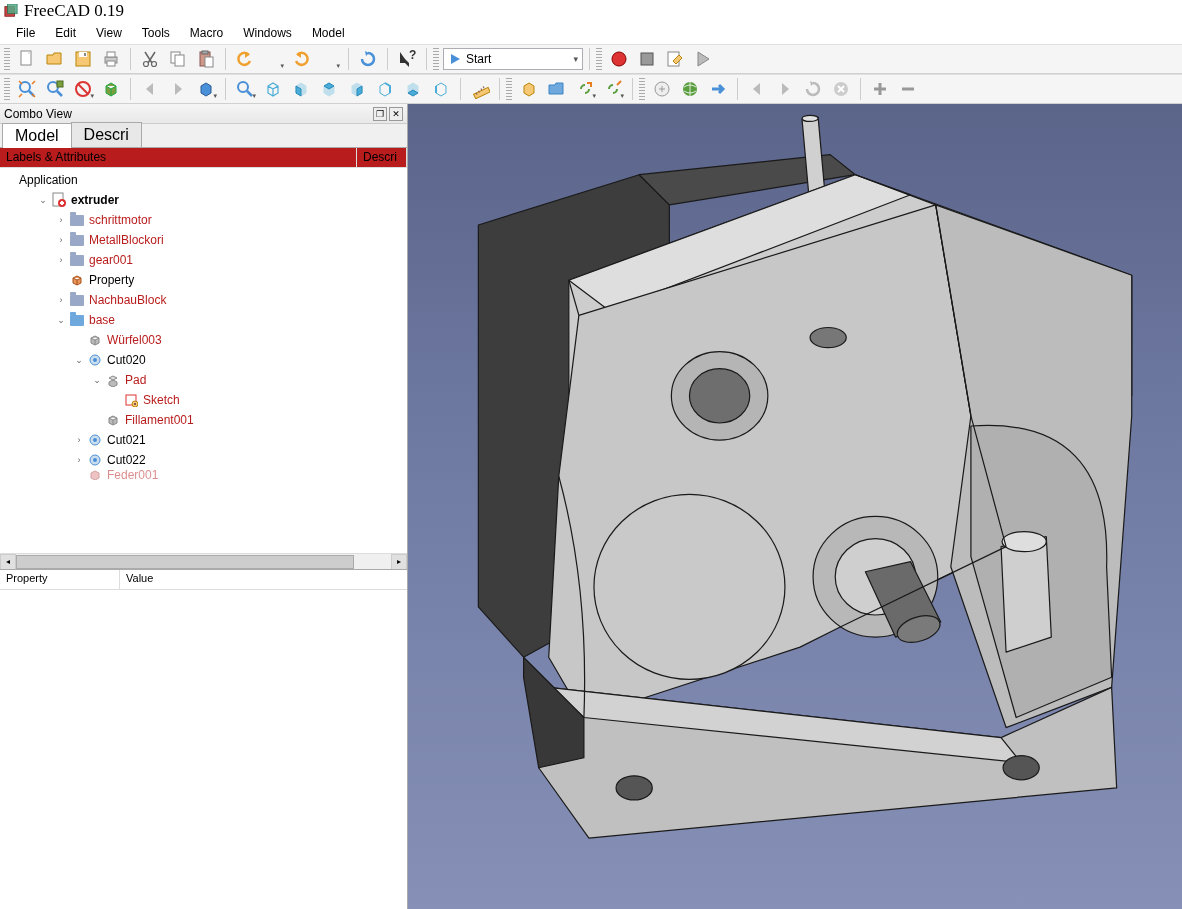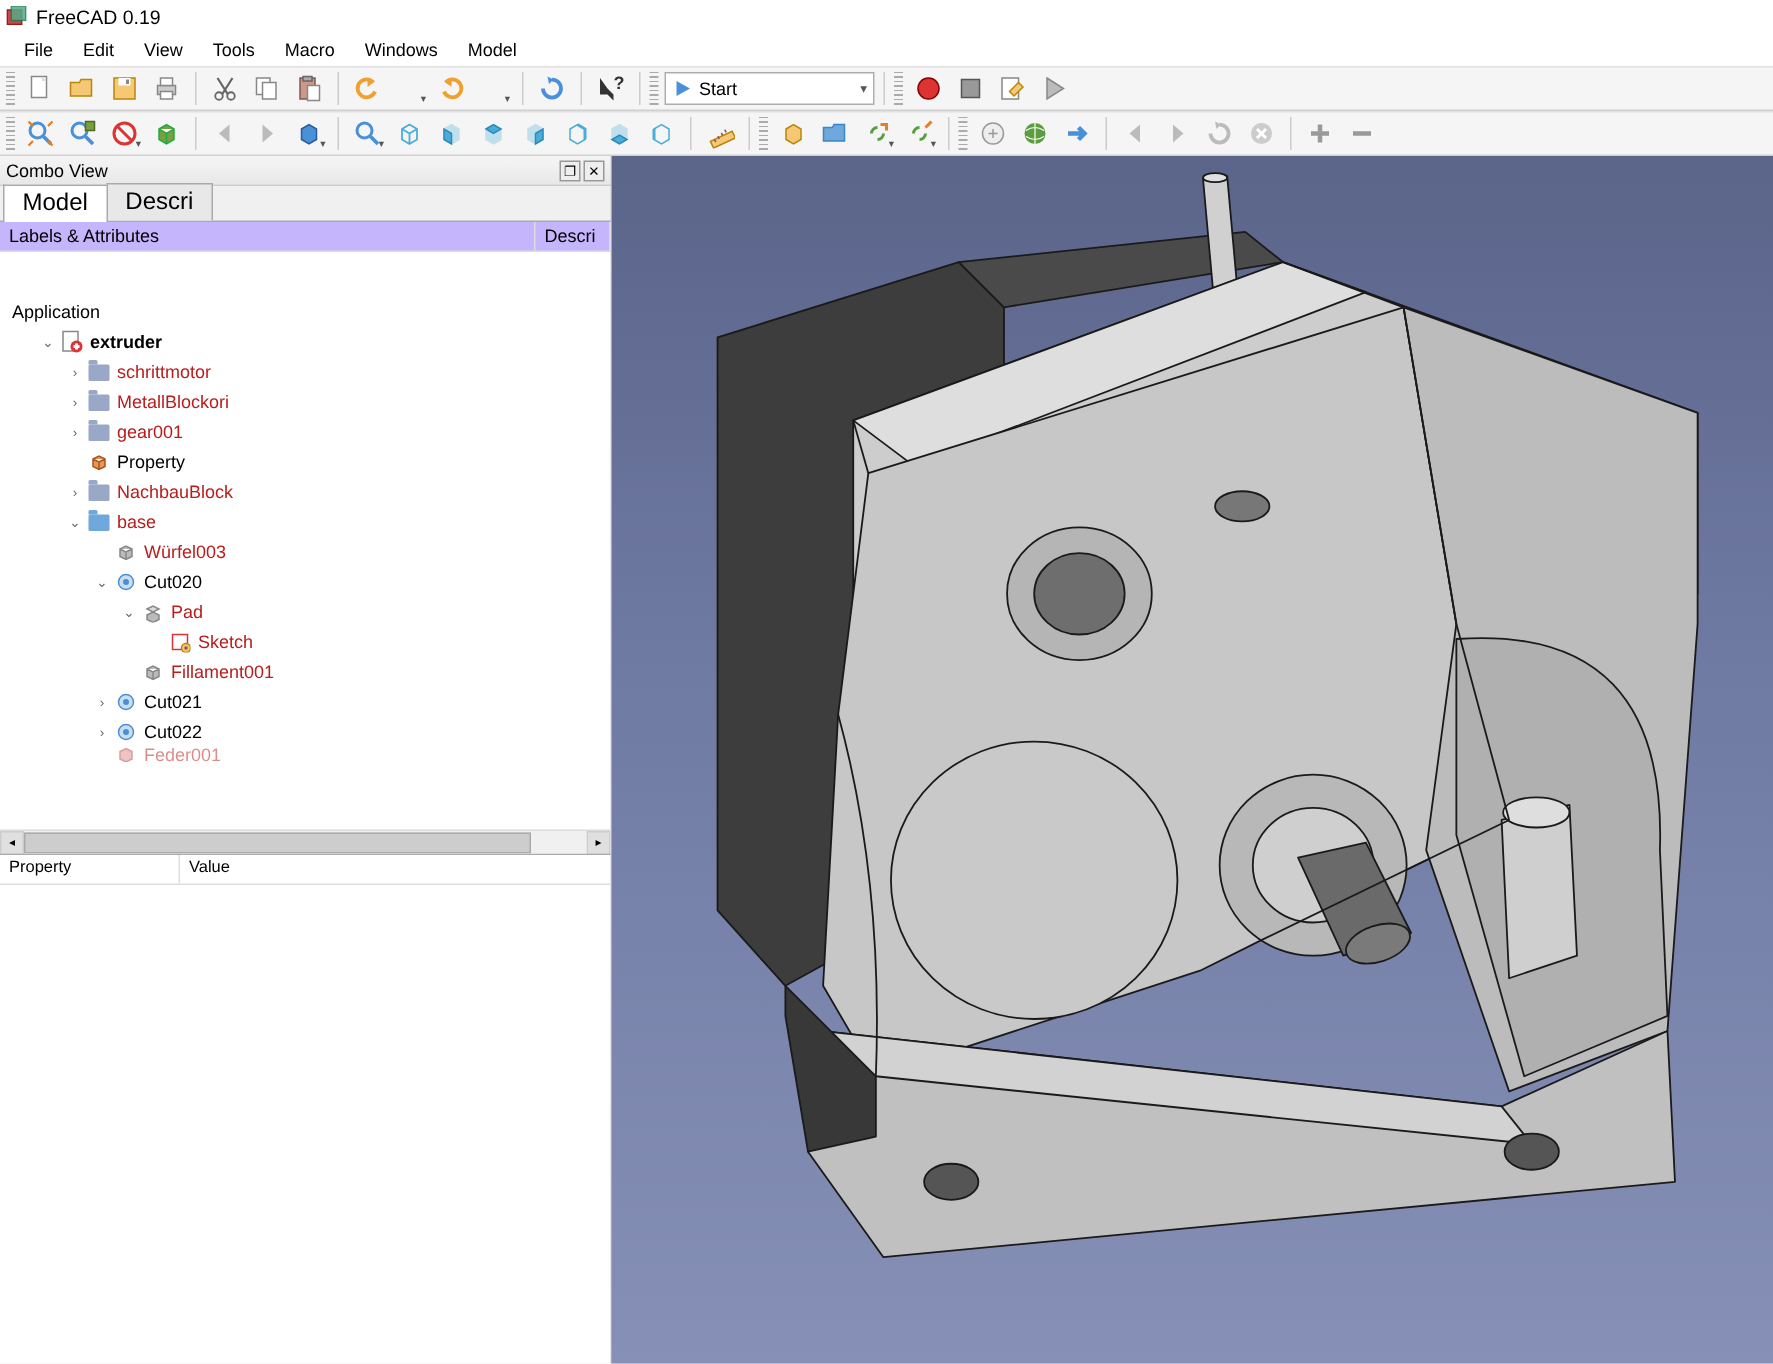--- a/index.html
+++ b/index.html
@@ -1,20 +1,20 @@
 <!DOCTYPE html>
 <html><head>
 <meta charset="utf-8">
 <style>
 * { box-sizing: border-box; margin: 0; padding: 0; font-family: "Segoe UI", Tahoma, sans-serif; font-size: 12px; }
 body { background: #f0f0f0; width: 1182px; height: 909px; overflow: hidden; position: relative; }
 
 .titlebar { height: 22px; background: #fff; display: flex; align-items: center; padding-left: 4px; gap: 6px; }
 .titlebar .app-icon { width: 14px; height: 14px; }
-.titlebar .title { font-size: 13px; color: #000; }
+.titlebar .title { font-size: 17px; color: #000; font-family: Liberation Serif, serif; }
 
 .menubar { height: 22px; background: #fff; display: flex; align-items: center; padding-left: 8px; gap: 4px; }
 .menubar .menu-item { padding: 2px 8px; cursor: default; }
 
 .toolbar-row { height: 30px; background: #f5f5f5; border-top: 1px solid #e0e0e0; border-bottom: 1px solid #d0d0d0; display: flex; align-items: center; padding: 0 4px; gap: 2px; }
 .toolbar-row .sep { width: 1px; height: 22px; background: #ccc; margin: 0 4px; }
 .toolbar-row .grip { width: 6px; height: 22px; background: repeating-linear-gradient(to bottom, #aaa 0, #aaa 1px, transparent 1px, transparent 3px); margin-right: 2px; }
 .tb-btn { width: 26px; height: 26px; display: flex; align-items: center; justify-content: center; border: 1px solid transparent; position: relative; }
 .tb-btn.drop:after { content: "▾"; font-size: 7px; position: absolute; right: 1px; bottom: 1px; color: #555; }
 .tb-btn svg { width: 20px; height: 20px; }
@@ -26,23 +26,23 @@
 .combo-panel { width: 408px; background: #f0f0f0; display: flex; flex-direction: column; border-right: 1px solid #aaa; }
 .combo-title { height: 20px; background: linear-gradient(#f5f5f5, #e8e8e8); border-bottom: 1px solid #ccc; display: flex; align-items: center; padding: 0 4px; font-size: 11px; }
 .combo-title .spacer { flex: 1; }
 .combo-title .wbtn { width: 14px; height: 14px; border: 1px solid #999; background: #eee; margin-left: 2px; font-size: 9px; display: flex; align-items: center; justify-content: center; }
 
 .tabs { height: 24px; display: flex; align-items: flex-end; background: #f0f0f0; border-bottom: 1px solid #aaa; padding-left: 2px; gap: 0; }
 .tab { padding: 3px 12px; background: #e8e8e8; border: 1px solid #aaa; border-bottom: none; margin-right: -1px; font-size: 16px; }
 .tab.active { background: #fff; position: relative; top: 1px; }
 
 .tree-area { flex: 1; background: #fff; overflow: hidden; display: flex; flex-direction: column; }
-.tree-header { height: 20px; border-bottom: 1px solid #ddd; display: flex; font-size: 11px; background: #c4b5fd; }
+.tree-header { height: 20px; border-bottom: 1px solid #ddd; display: flex; font-size: 11px; background: #b91c1c; }
 .tree-header .col { padding: 2px 6px; border-right: 1px solid #ddd; }
-.tree-body { flex: 1; overflow: auto; padding: 2px 4px; position: relative; margin-top: 28px; }
+.tree-body { flex: 1; overflow: auto; padding: 2px 15px; position: relative; }
 .tree-row { height: 20px; display: flex; align-items: center; font-size: 12px; white-space: nowrap; }
 .tree-row .expander { width: 12px; height: 12px; display: inline-flex; align-items: center; justify-content: center; font-size: 9px; color: #666; margin-right: 2px; }
 .tree-row .ticon { width: 16px; height: 16px; margin-right: 4px; display: inline-flex; align-items: center; justify-content: center; }
 .tree-row .label { }
 .tree-row.bold .label { font-weight: bold; }
 .tree-row.dim .label { color: #b91c1c; }
 
 .scroll-h { height: 16px; background: #f0f0f0; border-top: 1px solid #ddd; display: flex; align-items: center; }
 .scroll-h .sb-btn { width: 16px; height: 16px; background: #e0e0e0; border: 1px solid #ccc; font-size: 8px; display: flex; align-items: center; justify-content: center; }
 .scroll-h .sb-track { flex: 1; height: 16px; background: #f0f0f0; position: relative; }

